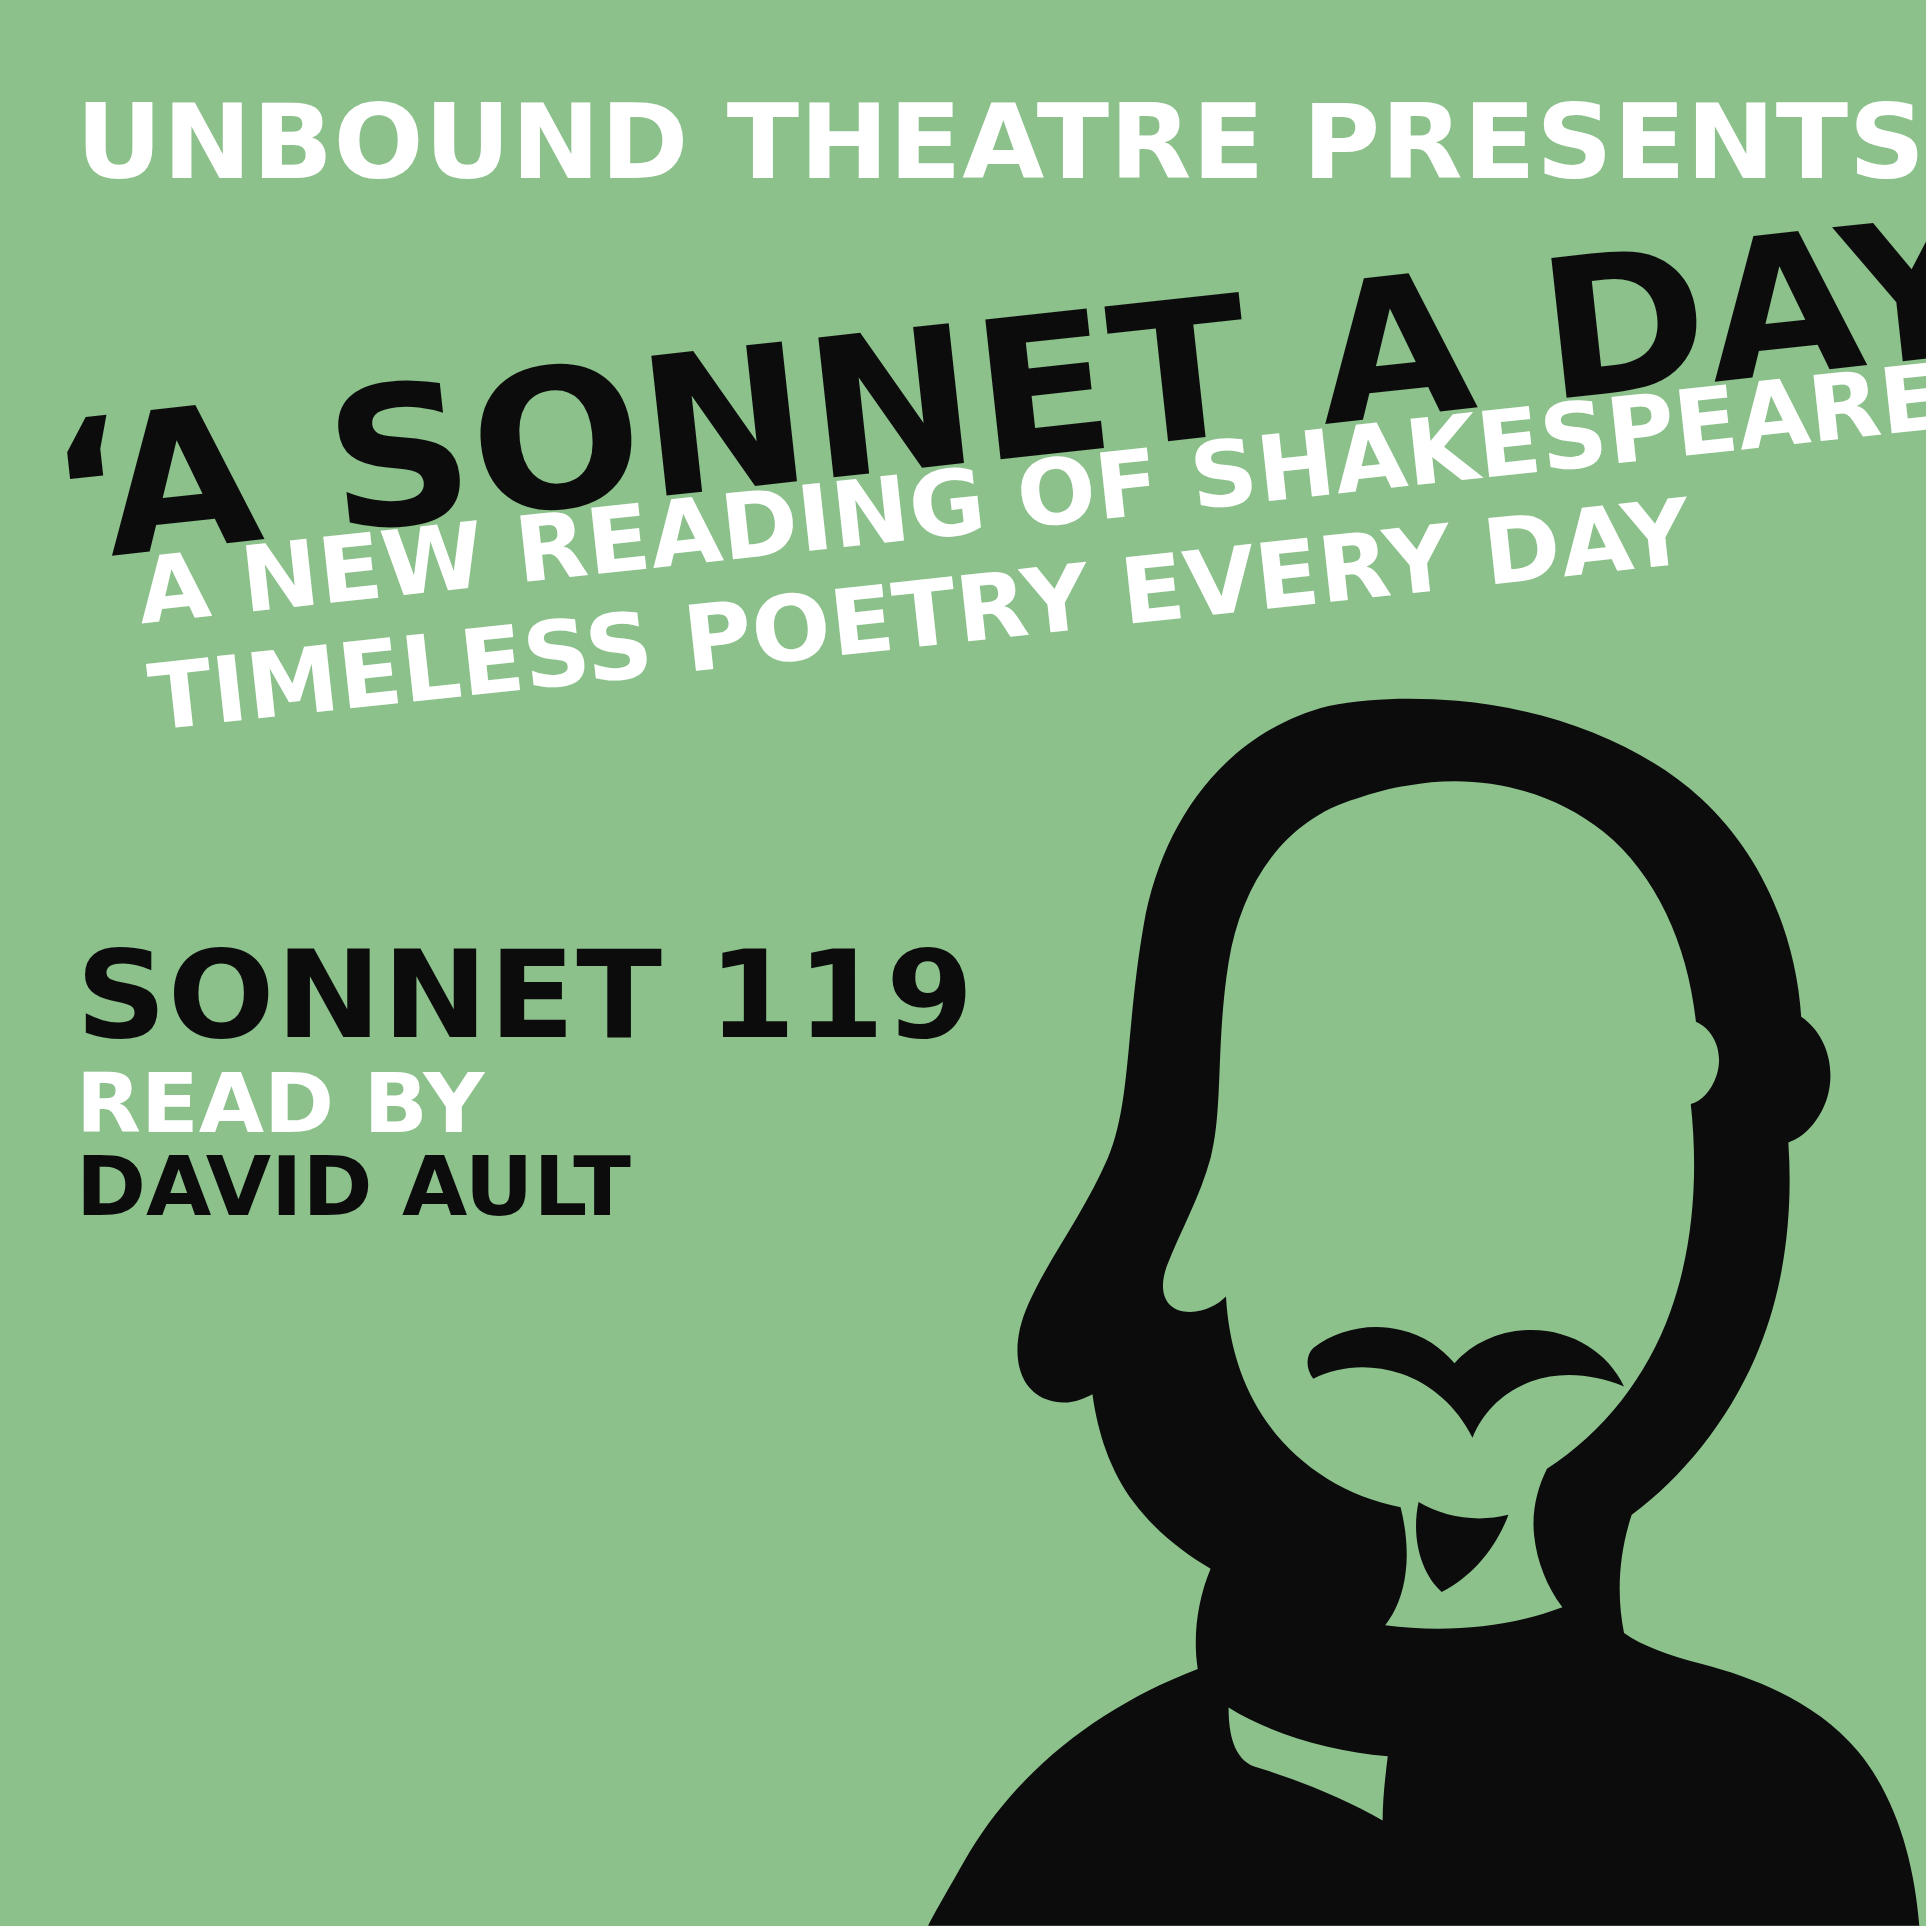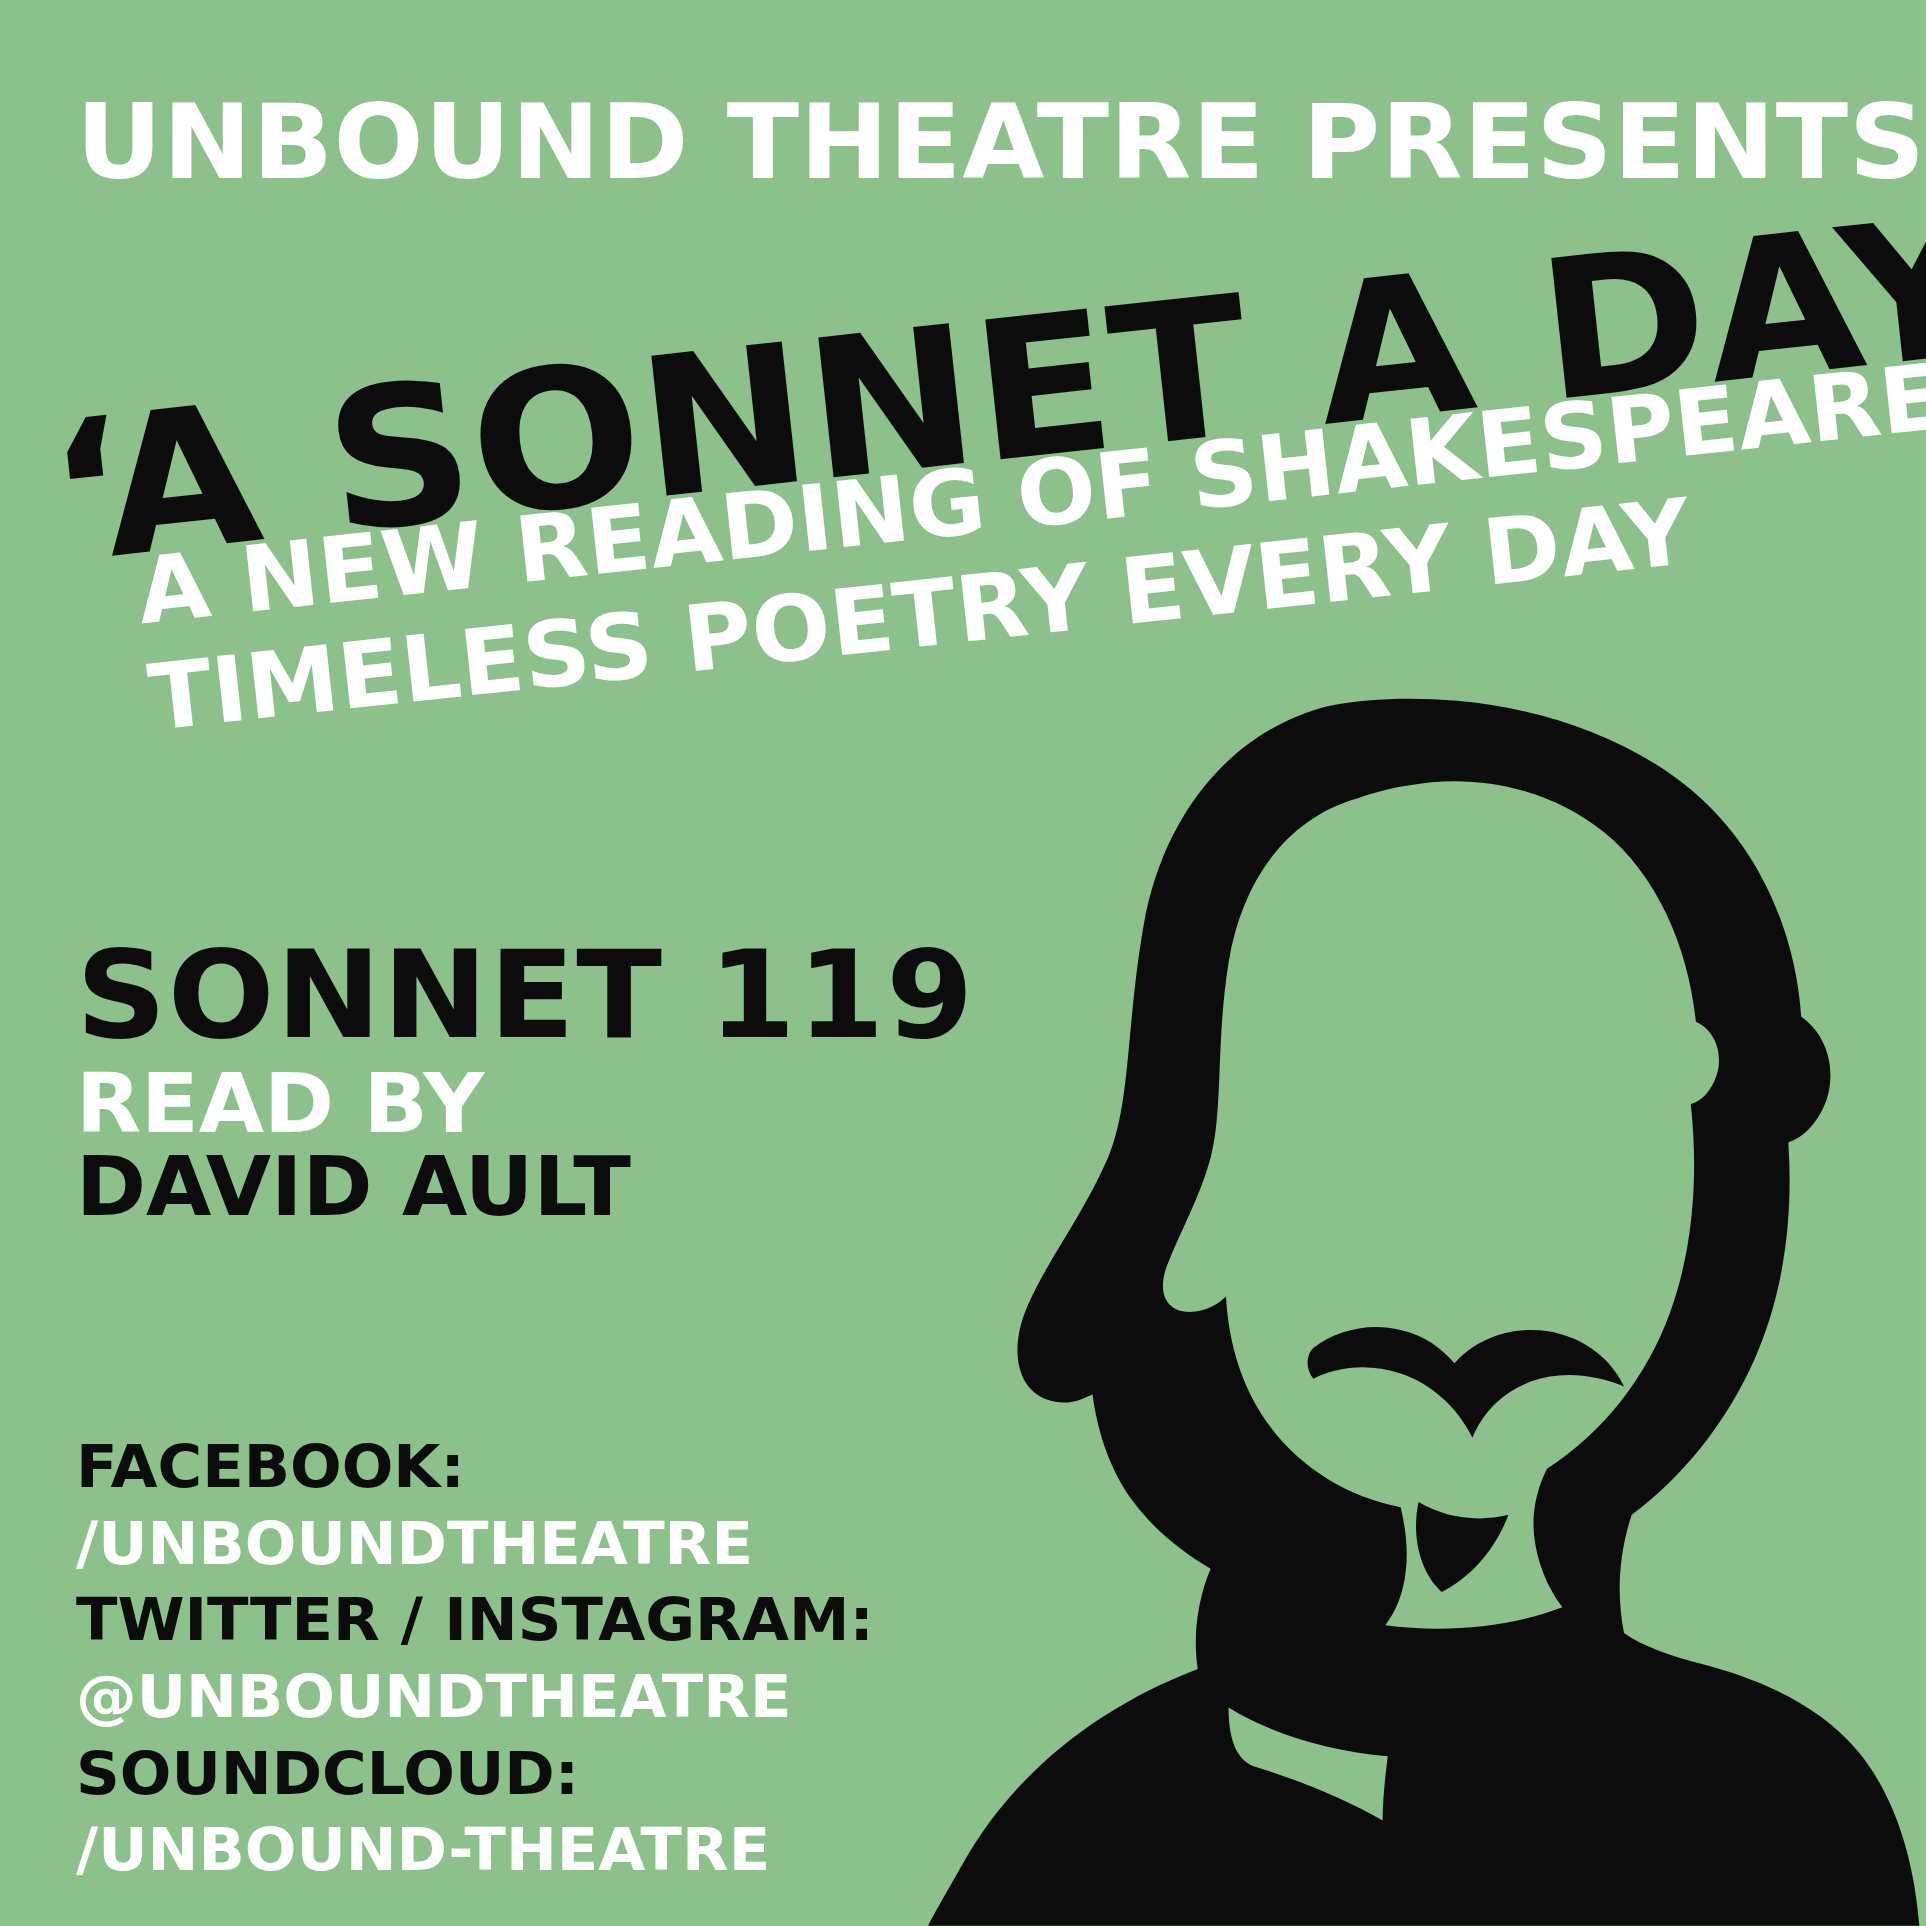--- a/index.html
+++ b/index.html
@@ -166,28 +166,20 @@
       <span class="l2">TIMELESS POETRY EVERY DAY</span>
     </div>
   </div>
 
   <div class="sonnet-number">SONNET 119</div>
 
   <div class="read-by">READ BY</div>
 
   <div class="reader-name">DAVID AULT</div>
 
-  <div class="socials">
-    <span class="social-line dark">FACEBOOK:</span>
-    <span class="social-line light">/UNBOUNDTHEATRE</span>
-    <span class="social-line dark">TWITTER / INSTAGRAM:</span>
-    <span class="social-line light">@UNBOUNDTHEATRE</span>
-    <span class="social-line dark">SOUNDCLOUD:</span>
-    <span class="social-line light">/UNBOUND-THEATRE</span>
-  </div>
 
   <div class="shakespeare">
     <svg viewBox="0 0 810 970" xmlns="http://www.w3.org/2000/svg" aria-hidden="true">
 
       <path fill="#0c0c0c" d="
         M 330 20
         C 250 40 200 110 186 190
         C 172 270 176 330 158 372
         C 140 414 112 450 96 486
         C 80 522 88 552 110 560

